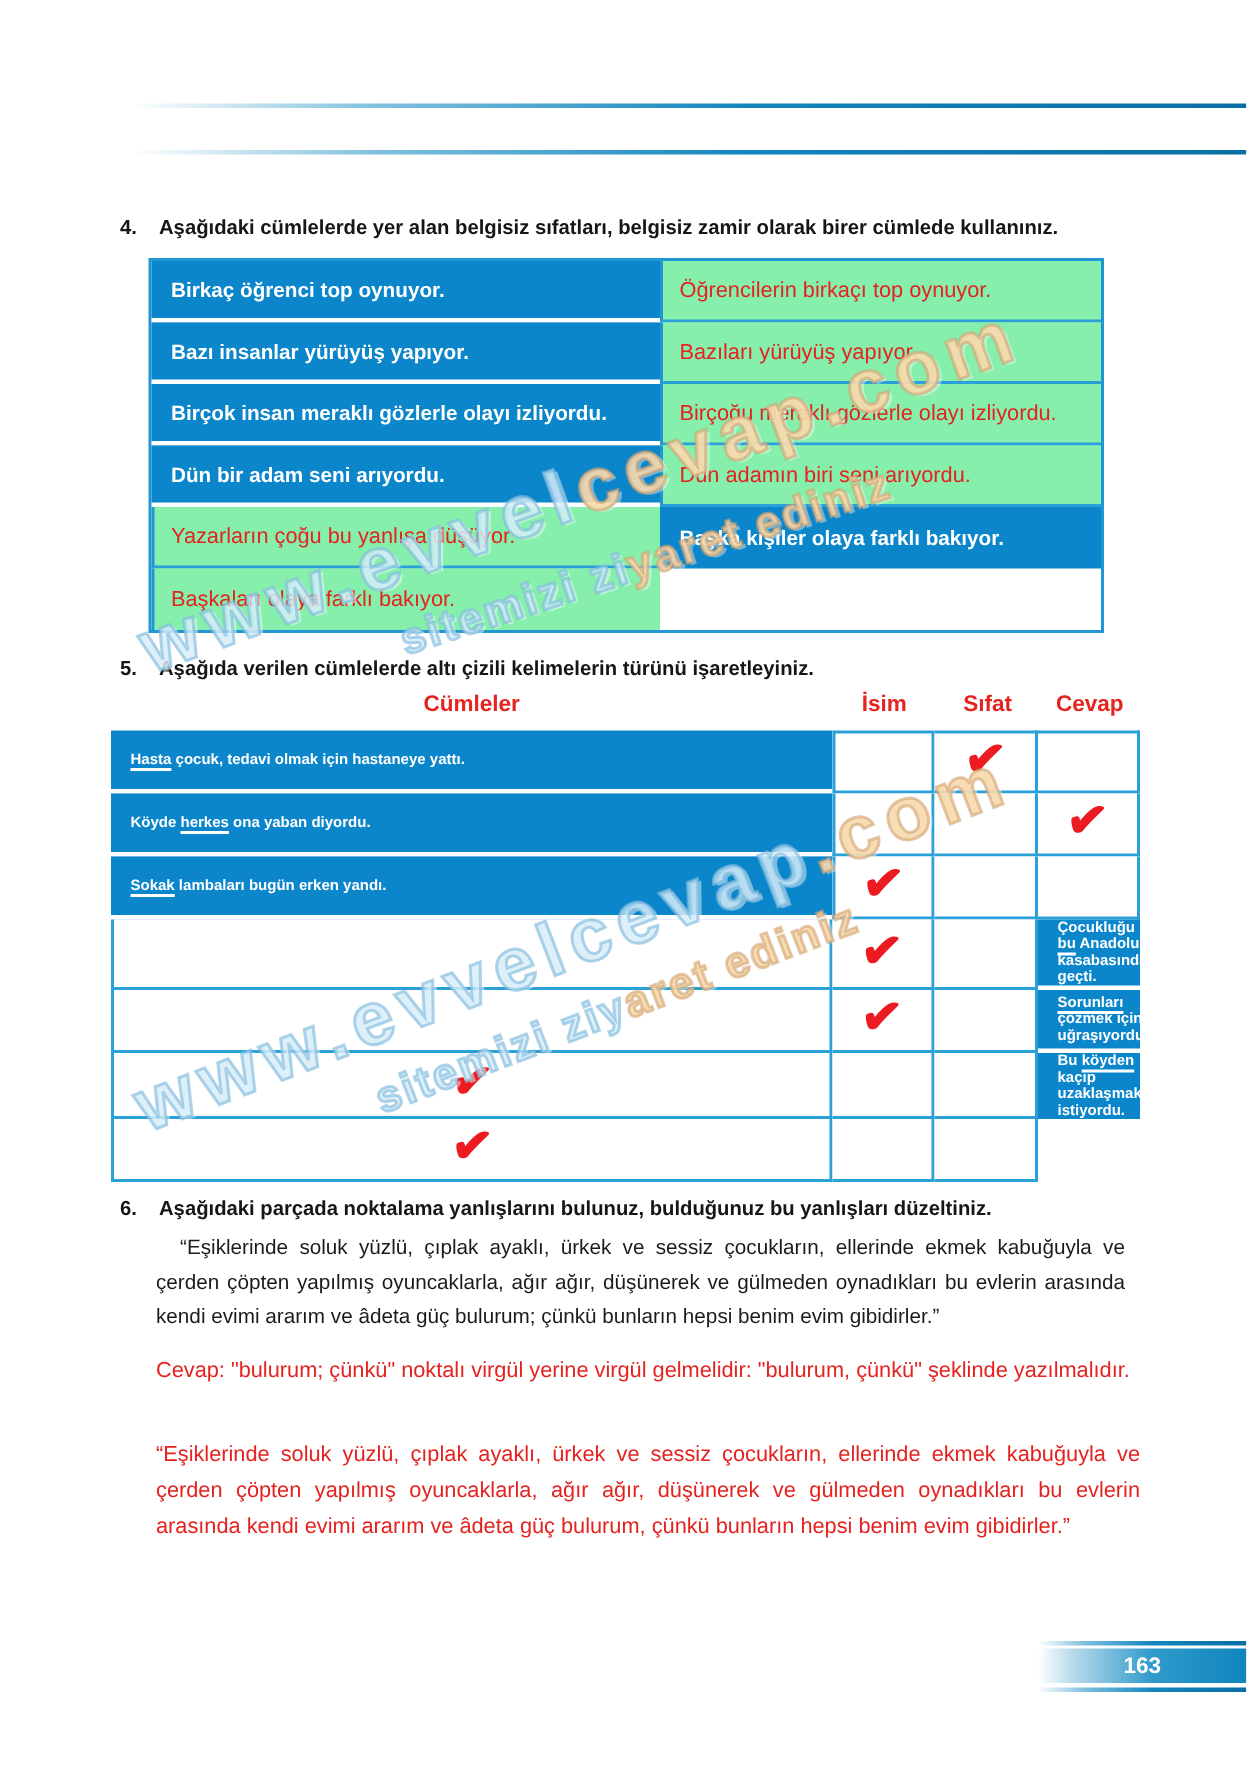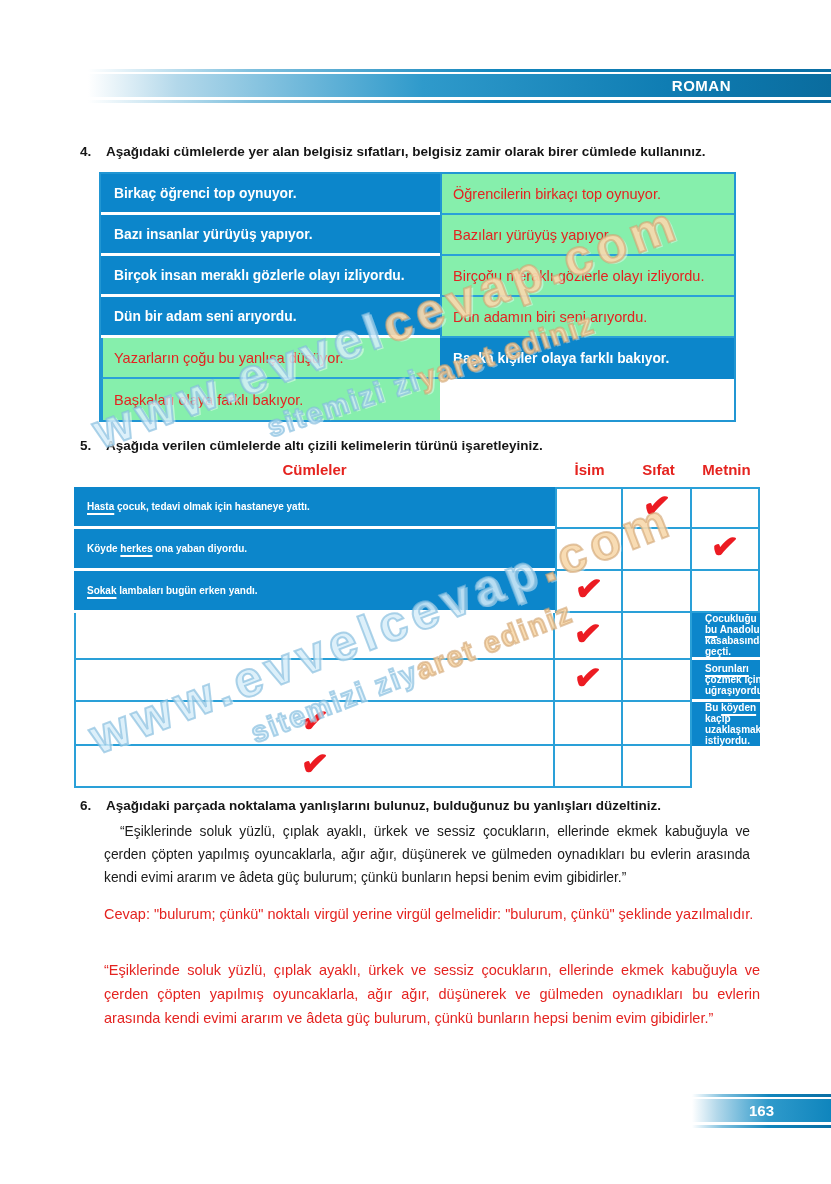--- a/index.html
+++ b/index.html
@@ -118,23 +118,20 @@
   #wm1-small { left:268px; top:412px; transform:rotate(-18deg); }
   #wm2-big   { left:92px;  top:710px; transform:rotate(-21deg); }
   #wm2-small { left:252px; top:718px; transform:rotate(-21deg); }
 </style>
 </head>
 <body>
 
 <div class="page">
 
   <div class="rule rule-top1"></div>
-  <div class="hdr-bar">
-    <span>ROMAN</span>
-  </div>
   <div class="rule rule-top2"></div>
 
   <div class="q" id="q4">
     <span class="num">4.</span>
     <span>Aşağıdaki cümlelerde yer alan belgisiz sıfatları, belgisiz zamir olarak birer cümlede kullanınız.</span>
   </div>
 
   <div id="table1">
     <div class="t1-left">Birkaç öğrenci top oynuyor.</div>
     <div class="t1-right">Öğrencilerin birkaçı top oynuyor.</div>
@@ -155,21 +152,21 @@
   </div>
 
   <div class="q" id="q5">
     <span class="num">5.</span>
     <span>Aşağıda verilen cümlelerde altı çizili kelimelerin türünü işaretleyiniz.</span>
   </div>
 
   <div class="col-hdr" id="hdr-cumleler">Cümleler</div>
   <div class="col-hdr" id="hdr-isim">İsim</div>
   <div class="col-hdr" id="hdr-sifat">Sıfat</div>
-  <div class="col-hdr" id="hdr-zamir">Metnin</div>
+  <div class="col-hdr" id="hdr-zamir">Cevap</div>
 
   <div id="table2">
     <div class="t2-sent">
       <span class="txt"><span class="pre"></span><span class="und">Hasta</span><span class="post"> çocuk, tedavi olmak için hastaneye yattı.</span></span>
     </div>
     <div class="t2-chk chk-isim col1 top"></div>
     <div class="t2-chk chk-sifat top">
         <span class="tick">✔</span>
       </div>
     <div class="t2-chk chk-zamir top"></div>

